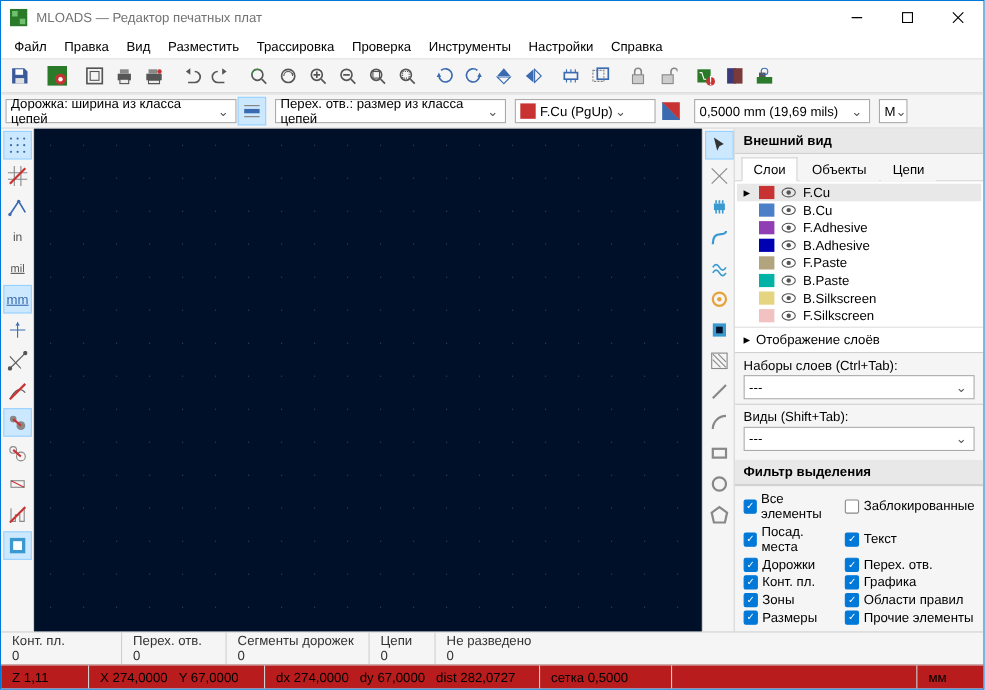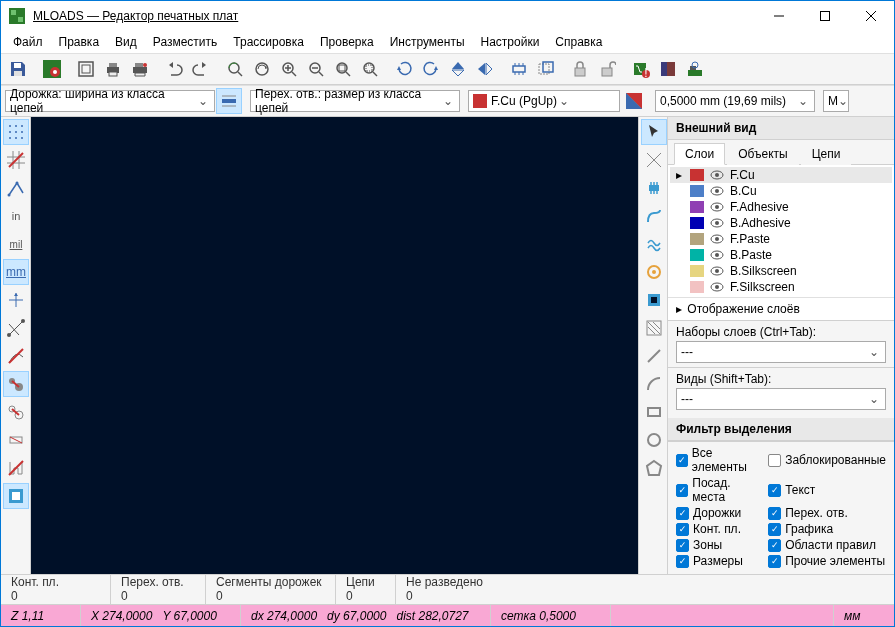--- a/index.html
+++ b/index.html
@@ -1,21 +1,21 @@
 <!DOCTYPE html>
 <html><head>
 <meta charset="utf-8">
 <style>
 * { box-sizing: border-box; margin: 0; padding: 0; font-family: "Segoe UI", Tahoma, sans-serif; font-size: 12px; }
 body { width: 895px; height: 627px; background: #f0f0f0; display: flex; flex-direction: column; border: 1px solid #0078d7; overflow: hidden; }
 
 
 .titlebar { height: 30px; background: #fff; display: flex; align-items: center; padding-left: 8px; }
 .app-icon { width: 16px; height: 16px; margin-right: 8px; display: inline-block; }
-.app-title { color: #000000; flex: 1; text-decoration: underline; }
+.app-title { color: #737373; flex: 1; }
 .win-btns { display: flex; }
 .win-btn { width: 46px; height: 30px; display: flex; align-items: center; justify-content: center; color: #000; }
 
 
 .menubar { height: 22px; background: #fff; display: flex; align-items: center; padding: 0 4px; border-bottom: 0; }
 .menu-item { padding: 2px 8px; }
 
 
 .toolbar-row { background: #f5f5f5; border-top: 1px solid #e0e0e0; border-bottom: 1px solid #d0d0d0; display: flex; align-items: center; padding: 2px 4px; gap: 1px; }
 .toolbar-row .sep { width: 6px; }
@@ -65,21 +65,21 @@
 .filter-grid { display: grid; grid-template-columns: 1fr 1fr; gap: 2px 6px; }
 .check { display: flex; align-items: center; gap: 4px; }
 .cb { width: 13px; height: 13px; background: #0078d7; border: 1px solid #0078d7; display: inline-flex; align-items: center; justify-content: center; color: #fff; font-size: 9px; border-radius: 2px; }
 .cb.off { background: #fff; border-color: #888; color: transparent; }
 
 
 .status-row { height: 30px; border-top: 1px solid #d0d0d0; display: flex; background: #f5f5f5; }
 .status-cell { padding: 1px 10px; border-right: 1px solid #d0d0d0; display: flex; flex-direction: column; justify-content: center; line-height: 1.1; }
 .status-cell .lbl { color: #333; }
 .status-cell .val { color: #333; }
-.status-row2 { height: 22px; border-top: 1px solid #d0d0d0; display: flex; align-items: flex-end; background: #f9a8d4; font-style: italic; }
+.status-row2 { height: 22px; border-top: 1px solid #d0d0d0; display: flex; align-items: flex-end; background: #b91c1c; }
 .status2-cell { padding: 0 10px; border-right: 1px solid #d0d0d0; height: 100%; display: flex; align-items: center; gap: 10px; }
 
 svg { display: block; }
 </style>
 </head>
 <body>
 
 <div class="titlebar">
   <span class="app-icon">
     <svg width="16" height="16">
@@ -307,21 +307,21 @@
         <line x1="2" y1="4" x2="16" y2="4" stroke="#888"></line>
         <line x1="2" y1="14" x2="16" y2="14" stroke="#888"></line>
       </svg>
     </div>
   <div class="sep"></div>
   <div class="dropdown" style="width:210px">
     <span class="dd-text">Перех. отв.: размер из класса цепей</span>
       <span class="dd-arrow">⌄</span>
   </div>
   <div class="sep"></div>
-  <div class="dropdown" style="width:152px">
+  <div class="dropdown" style="width:128px">
     <span class="layer-pill">
       <span class="layer-swatch" style="background:#c83232"></span>
       <span>F.Cu (PgUp)</span>
     </span>
     <span class="dd-arrow">⌄</span>
   </div>
   <div class="tb-btn">
       <svg width="20" height="20">
         <path d="M2 2L18 18" stroke="#888"></path>
         <path d="M2 2h16v16z" fill="#c83232"></path>

